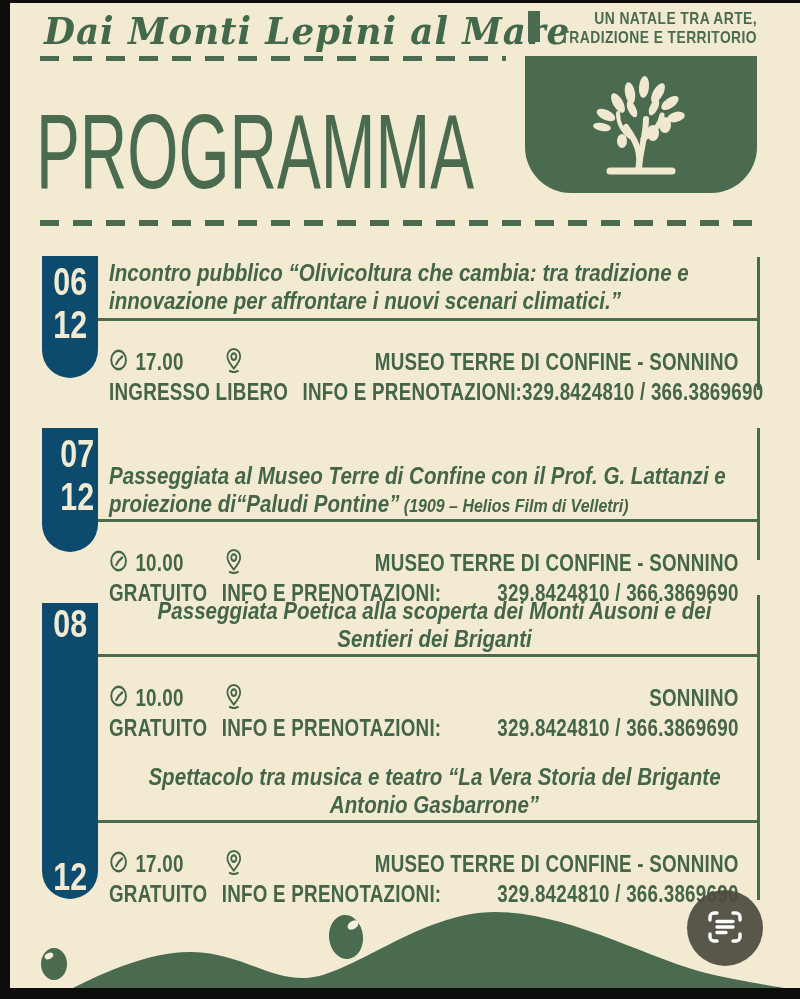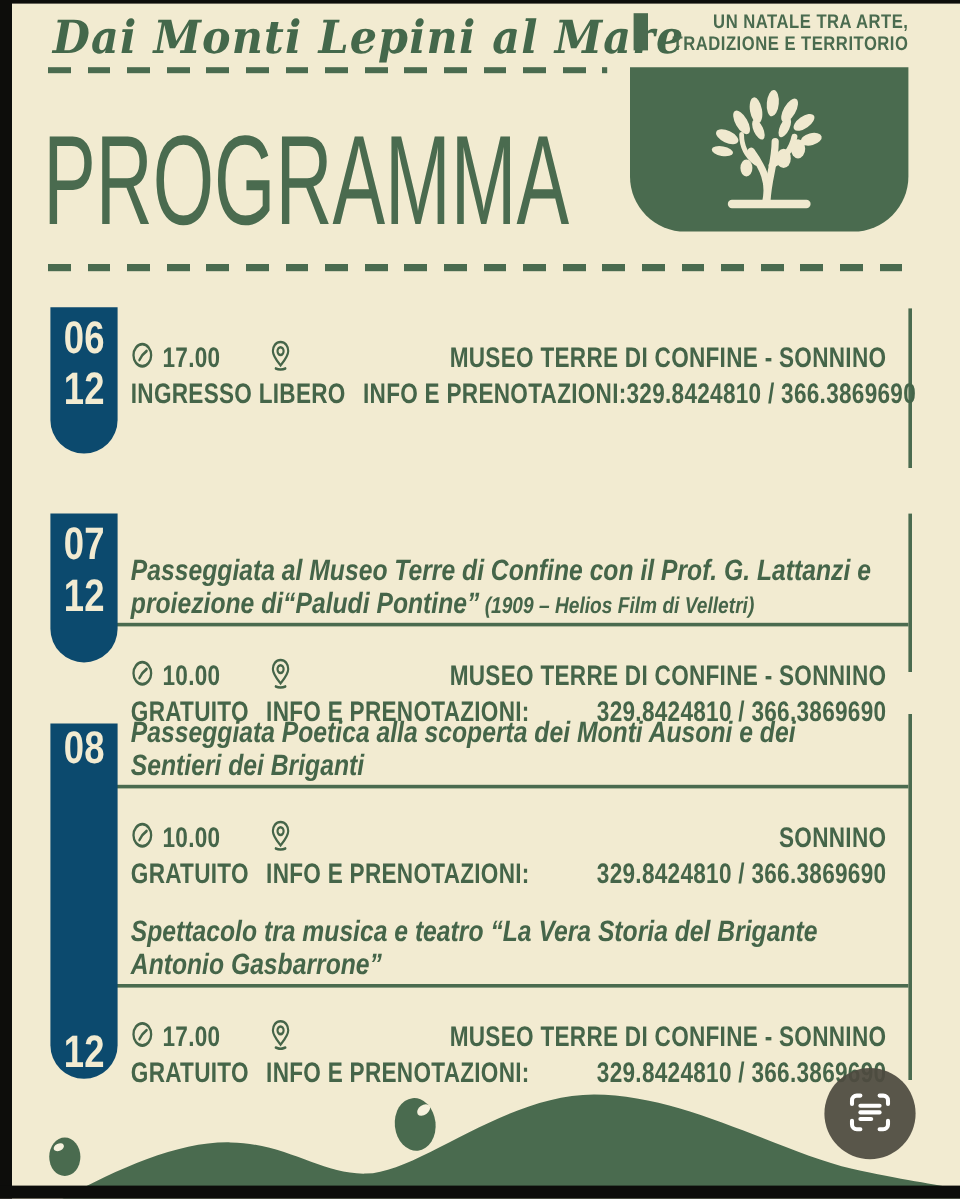--- a/index.html
+++ b/index.html
@@ -22,26 +22,26 @@
   .logo-box{left:525px;top:56px;width:232px;height:137px;background:#4a6b4f;
     border-radius:0 0 46px 46px;display:flex;align-items:center;justify-content:center;}
   .page-title{left:36px;top:96px;font-size:106px;line-height:110px;font-weight:400;
     color:#4a6b4f;white-space:nowrap;transform:scaleX(.62);transform-origin:left top;}
   
   .badge{left:42px;width:56px;background:#0c4a6e;border-radius:0 0 28px 28px;
     display:flex;flex-direction:column;align-items:center;z-index:5;}
   .badge .num{color:#f2ebd1;font-size:38px;line-height:43px;font-weight:bold;
     transform:scaleX(.8);transform-origin:center top;}
   .badge-1{top:256px;height:122px;padding-top:5px;box-sizing:border-box;}
-  .badge-2{top:428px;height:124px;padding-top:5px;box-sizing:border-box;}
+  .badge-2{top:428px;height:124px;padding-top:5px;box-sizing:border-box;align-items:flex-end;}
   .badge-3{top:603px;height:296px;justify-content:space-between;}
   .ebox{left:97px;width:663px;border-right:3px solid #4a6b4f;box-sizing:border-box;}
   .ebox-1{top:257px;height:133px;}
   .ebox-2{top:428px;height:132px;}
-  .ebox-3{top:595px;height:305px;}
+  .ebox-3{top:595px;height:305px;text-align:center;}
   .etitle{box-sizing:border-box;border-bottom:3px solid #4a6b4f;padding:2px 0 0 12px;}
   .etitle .t{font-size:24.5px;font-weight:bold;font-style:italic;line-height:28px;
     color:#456549;width:775px;transform:scaleX(.84);transform-origin:left top;white-space:nowrap;}
   .etitle .small{font-size:19px;}
   .t1{height:64px;} .t2{height:62px;margin-top:32px;}
   .t3a{height:62px;} .t3b{height:82px;padding-top:22px;}
   .edetails{box-sizing:border-box;padding:24px 0 0 12px;}
   .drows{width:801px;transform:scaleX(.8);transform-origin:left top;color:#456549;}
   .drow{display:flex;align-items:center;height:26px;margin-top:4px;white-space:nowrap;}
   .drow .txt{font-size:23.5px;font-weight:bold;letter-spacing:.3px;}
@@ -113,20 +113,24 @@
 <div class="abs badge badge-2">
   <div class="num">07</div>
   <div class="num">12</div>
 </div>
 <div class="abs badge badge-3">
   <div class="num">08</div>
   <div class="num">12</div>
 </div>
 
 <div class="abs ebox ebox-1">
+  <div class="etitle t1">
+    <div class="t">Incontro pubblico “Olivicoltura che cambia: tra tradizione e</div>
+    <div class="t">innovazione per affrontare i nuovi scenari climatici.”</div>
+  </div>
   <div class="edetails">
     <div class="drows">
       <div class="drow">
         <span>
           <svg width="24" height="24" viewBox="0 0 24 24" fill="none" stroke="#456549" stroke-width="2.4" stroke-linecap="round">
             <circle cx="12" cy="12" r="9.2"></circle>
               <path d="M12 12 L16.5 8.5 M12 12 L9 16"></path>
           </svg></span>
         <span class="txt time">17.00</span>
         <span class="pin">

